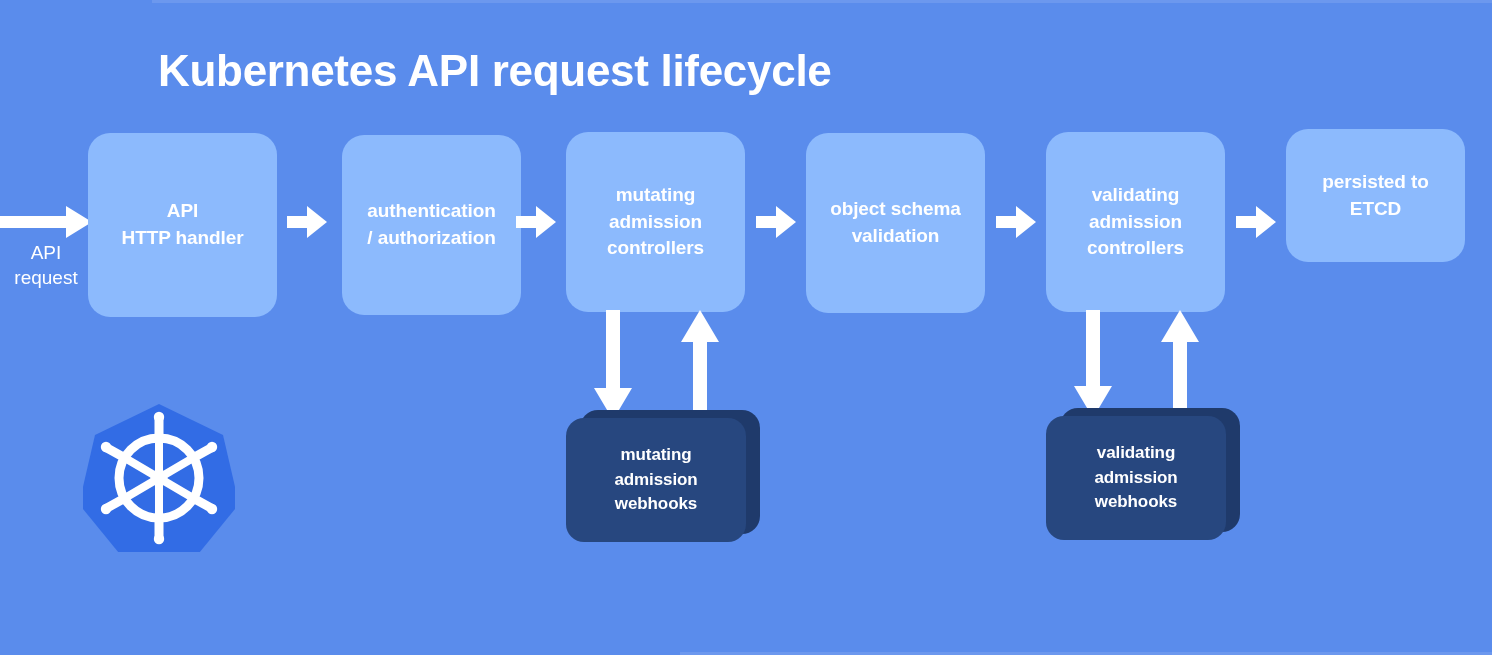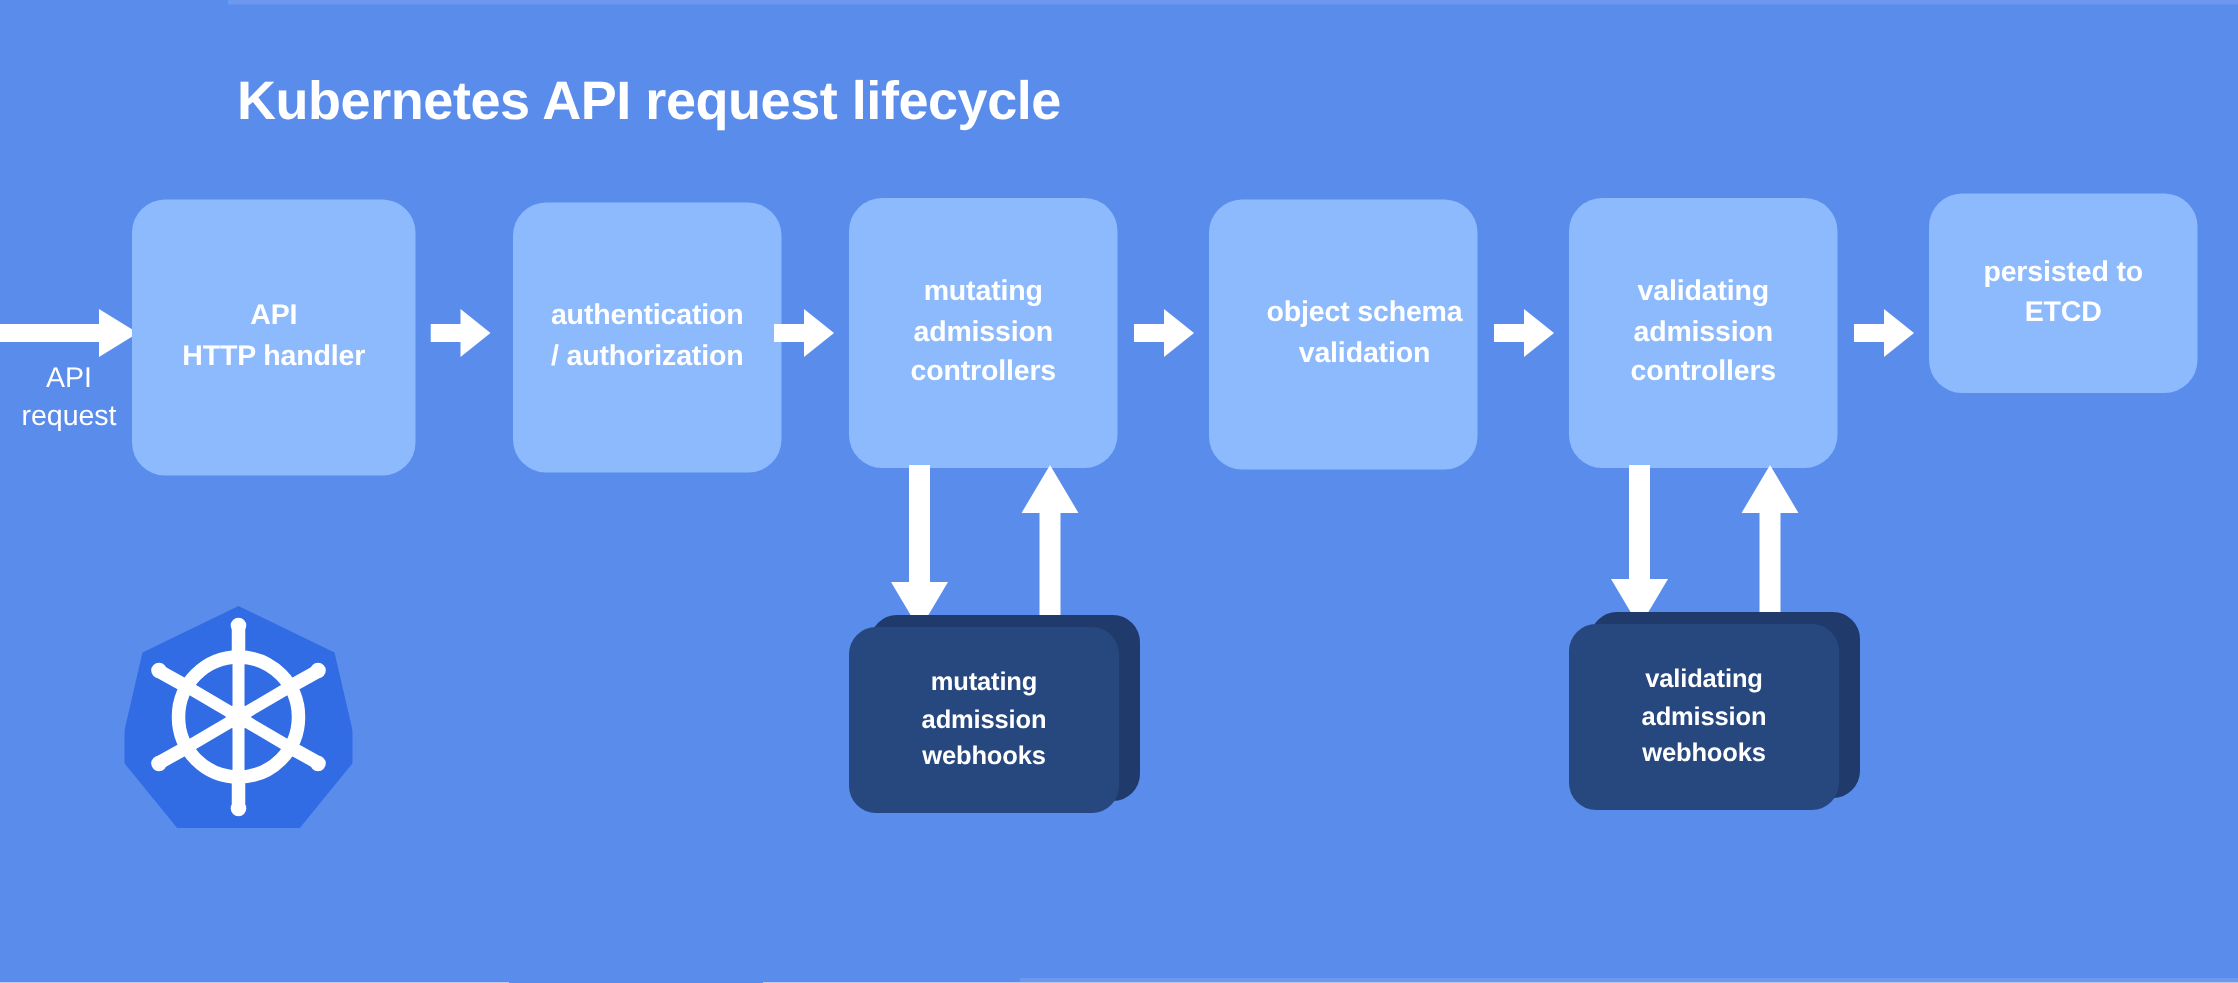--- a/index.html
+++ b/index.html
@@ -25,21 +25,21 @@
     pointer-events: none;
   }
   .edge-band.top   { left: 152px; top: 0px;   width: 1340px; height: 3px; }
   .edge-band.bot   { left: 680px; top: 652px; width: 812px;  height: 3px; }
 
   #title {
     position: absolute;
     left: 158px;
     top: 46px;
     color: #ffffff;
-    font-size: 36px;
+    font-size: 44px;
     font-weight: 700;
     letter-spacing: -0.3px;
     white-space: nowrap;
   }
 
   
   .stage {
     position: absolute;
     background: #8cbafd;
     border-radius: 22px;
@@ -139,21 +139,21 @@
     <span class="label">authentication
 / authorization</span>
   </div>
 
   <div class="stage" style="left:566px; top:132px; width:179px; height:180px;">
     <span class="label">mutating
 admission
 controllers</span>
   </div>
 
-  <div class="stage" style="left:806px; top:133px; width:179px; height:180px;justify-content:flex-end;">
+  <div class="stage" style="left:806px; top:133px; width:179px; height:180px;">
     <span class="label">object schema
 validation</span>
   </div>
 
   <div class="stage" style="left:1046px; top:132px; width:179px; height:180px;">
     <span class="label">validating
 admission
 controllers</span>
   </div>
 

